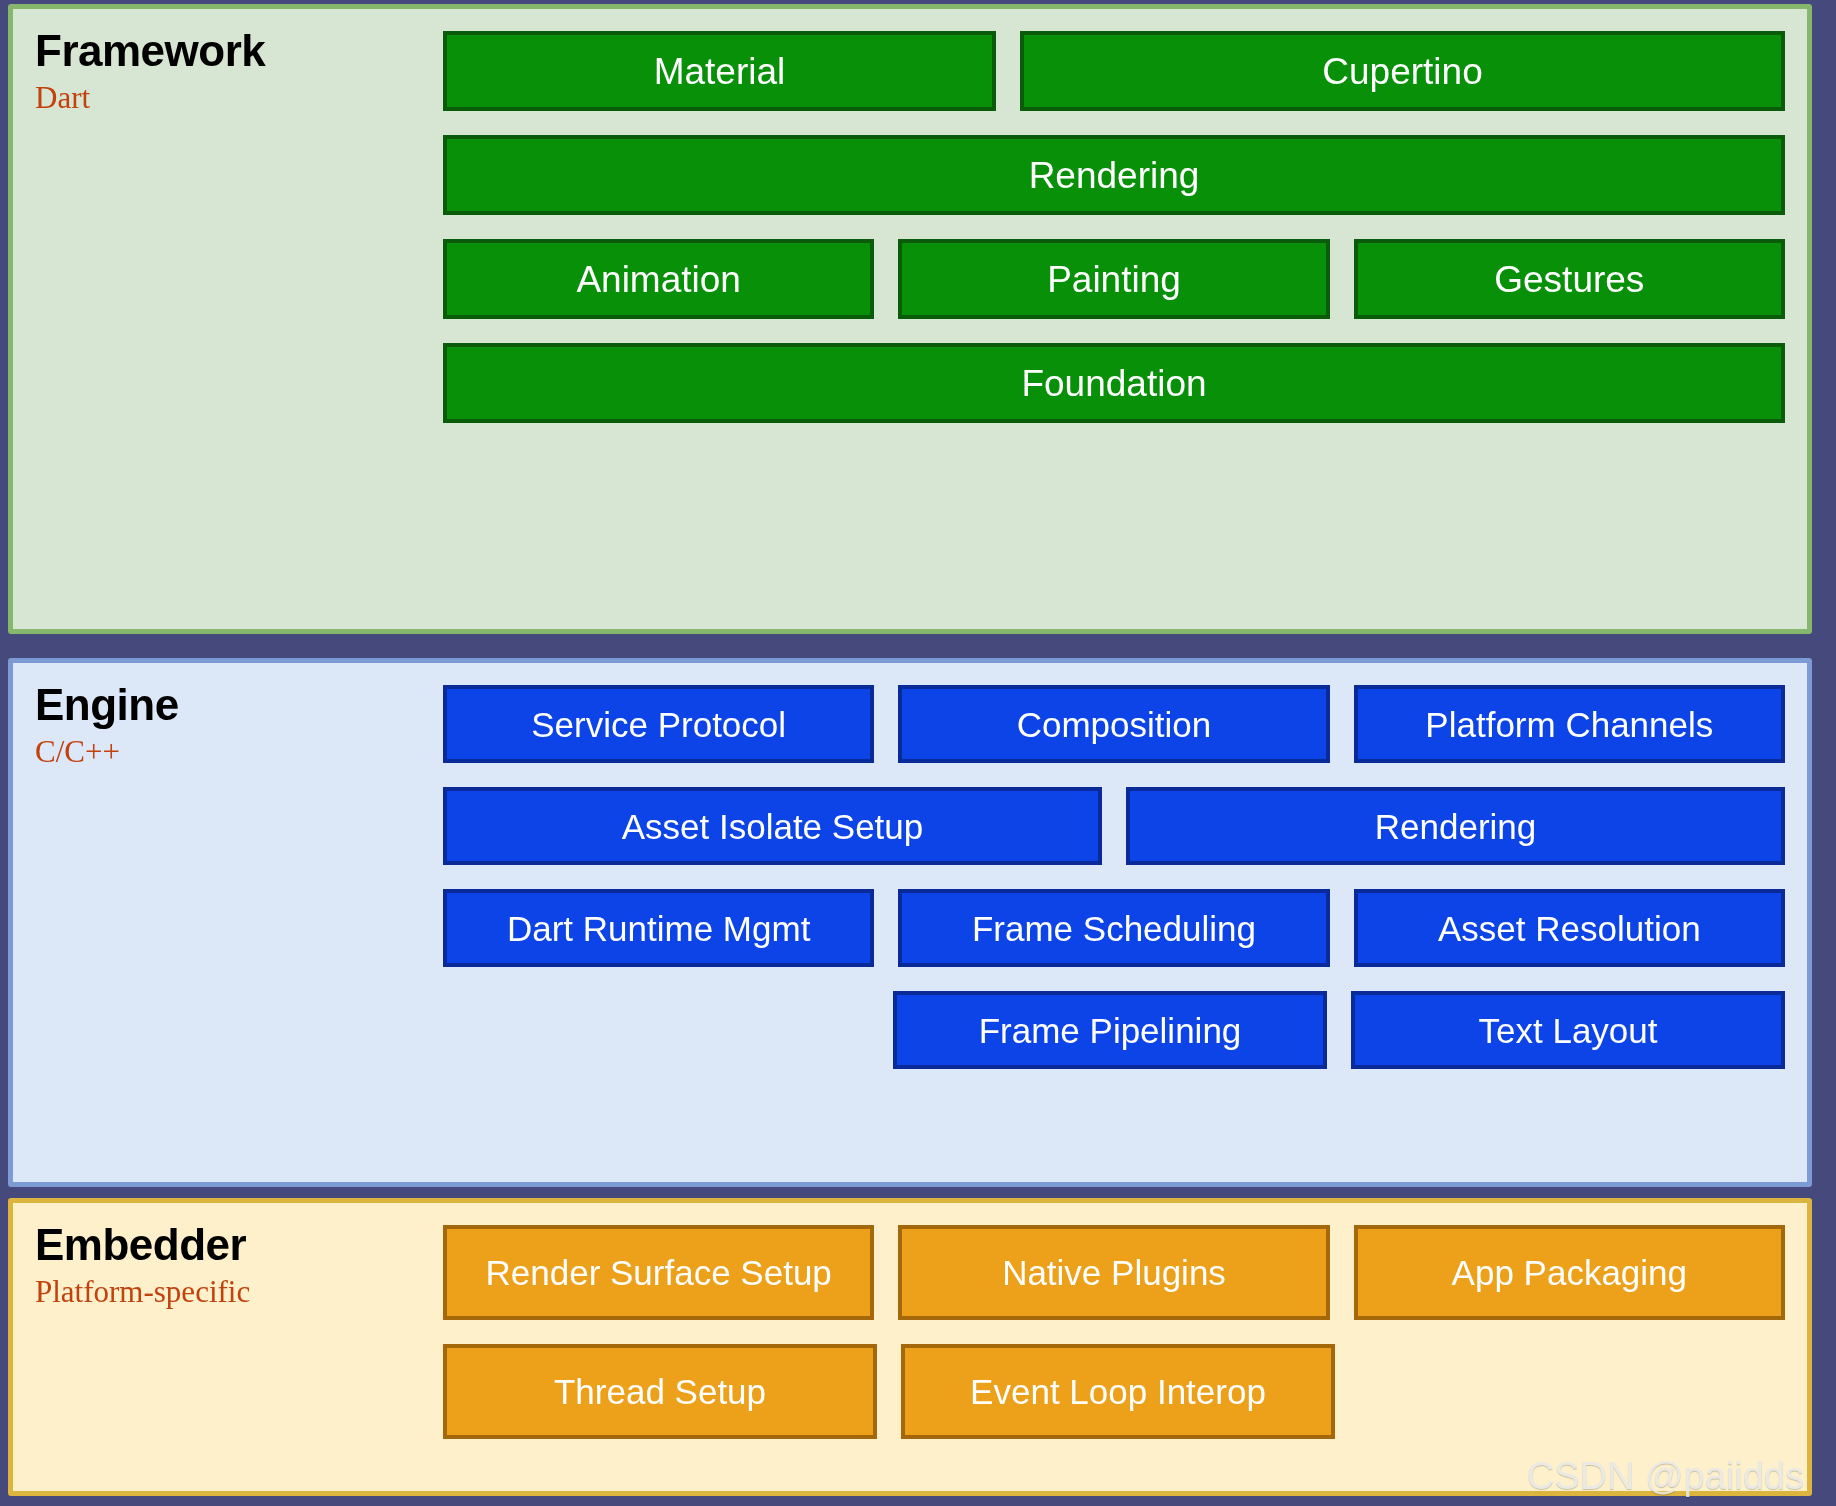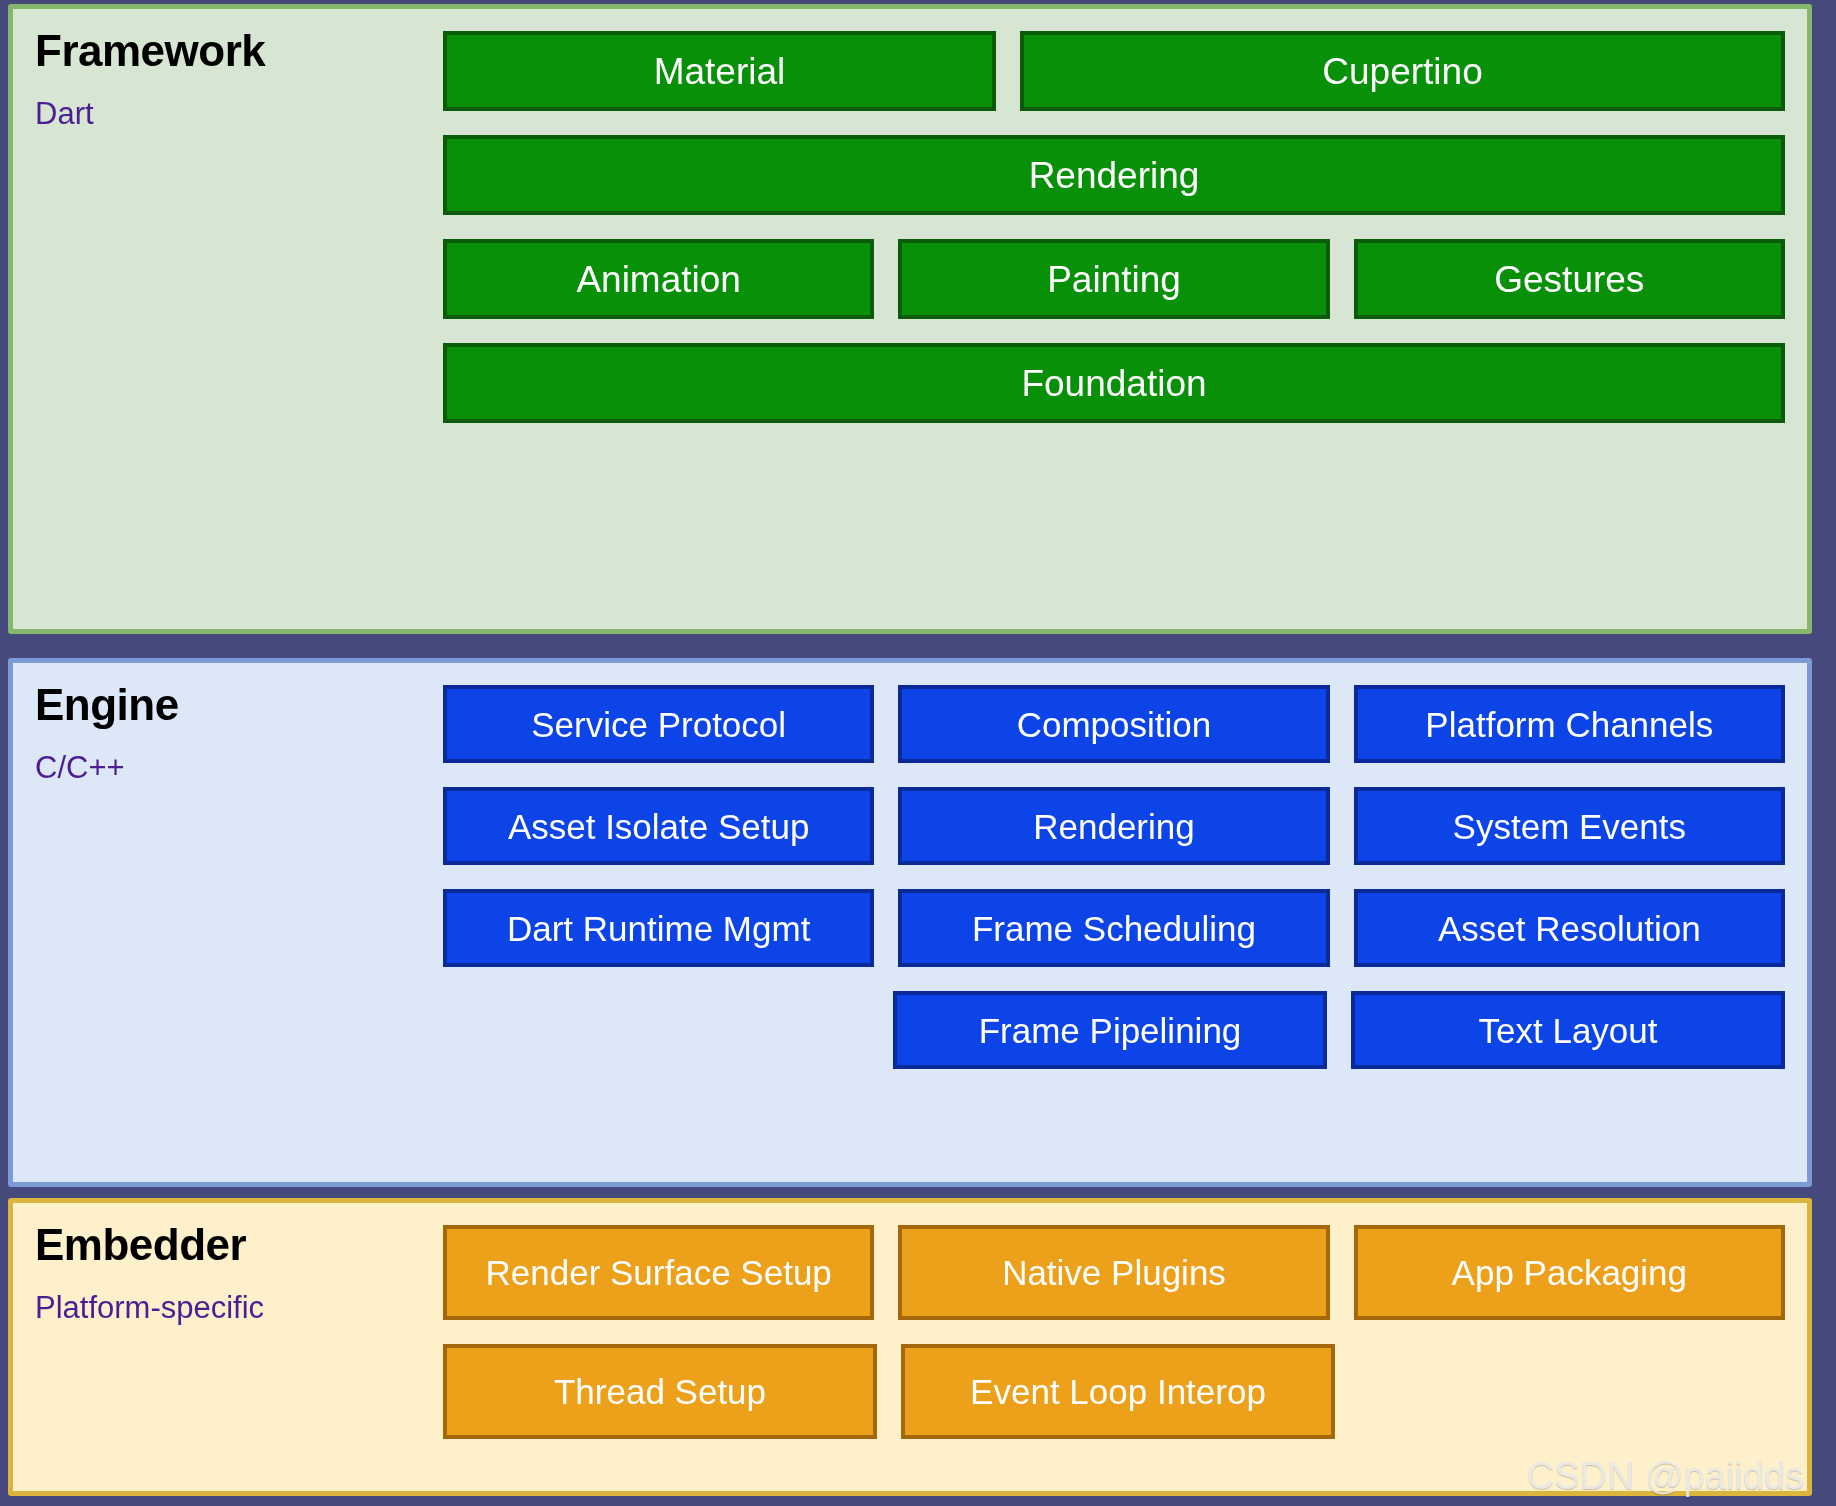--- a/index.html
+++ b/index.html
@@ -64,24 +64,25 @@
   .layer-title {
     font-size: 44px;
     font-weight: bold;
     color: #000000;
     line-height: 1.08;
     letter-spacing: -0.5px;
     white-space: nowrap;
   }
   .layer-sub {
     font-size: 31px;
-    color: #4c1d95;
+    color: #c2410c;
     line-height: 1.25;
-    margin-top: 20px;
-    white-space: nowrap;
+    margin-top: 4px;
+    white-space: nowrap;
+    font-family: Liberation Serif, serif;
   }
 
   
   .layer-body {
     flex: 1 1 auto;
     padding: 22px 22px 0 0;
     box-sizing: border-box;
     display: flex;
     flex-direction: column;
     border-radius: 27px;
@@ -195,21 +196,20 @@
 
       <div class="row">
         <div class="cell box w1">Service Protocol</div>
         <div class="cell box w1">Composition</div>
         <div class="cell box w1">Platform Channels</div>
       </div>
 
       <div class="row">
         <div class="cell box w1">Asset Isolate Setup</div>
         <div class="cell box w1">Rendering</div>
-        <div class="cell box w1">System Events</div>
       </div>
 
       <div class="row">
         <div class="cell box w1">Dart Runtime Mgmt</div>
         <div class="cell box w1">Frame Scheduling</div>
         <div class="cell box w1">Asset Resolution</div>
       </div>
 
       <div class="row">
         <div class="cell spacer w1"></div>

